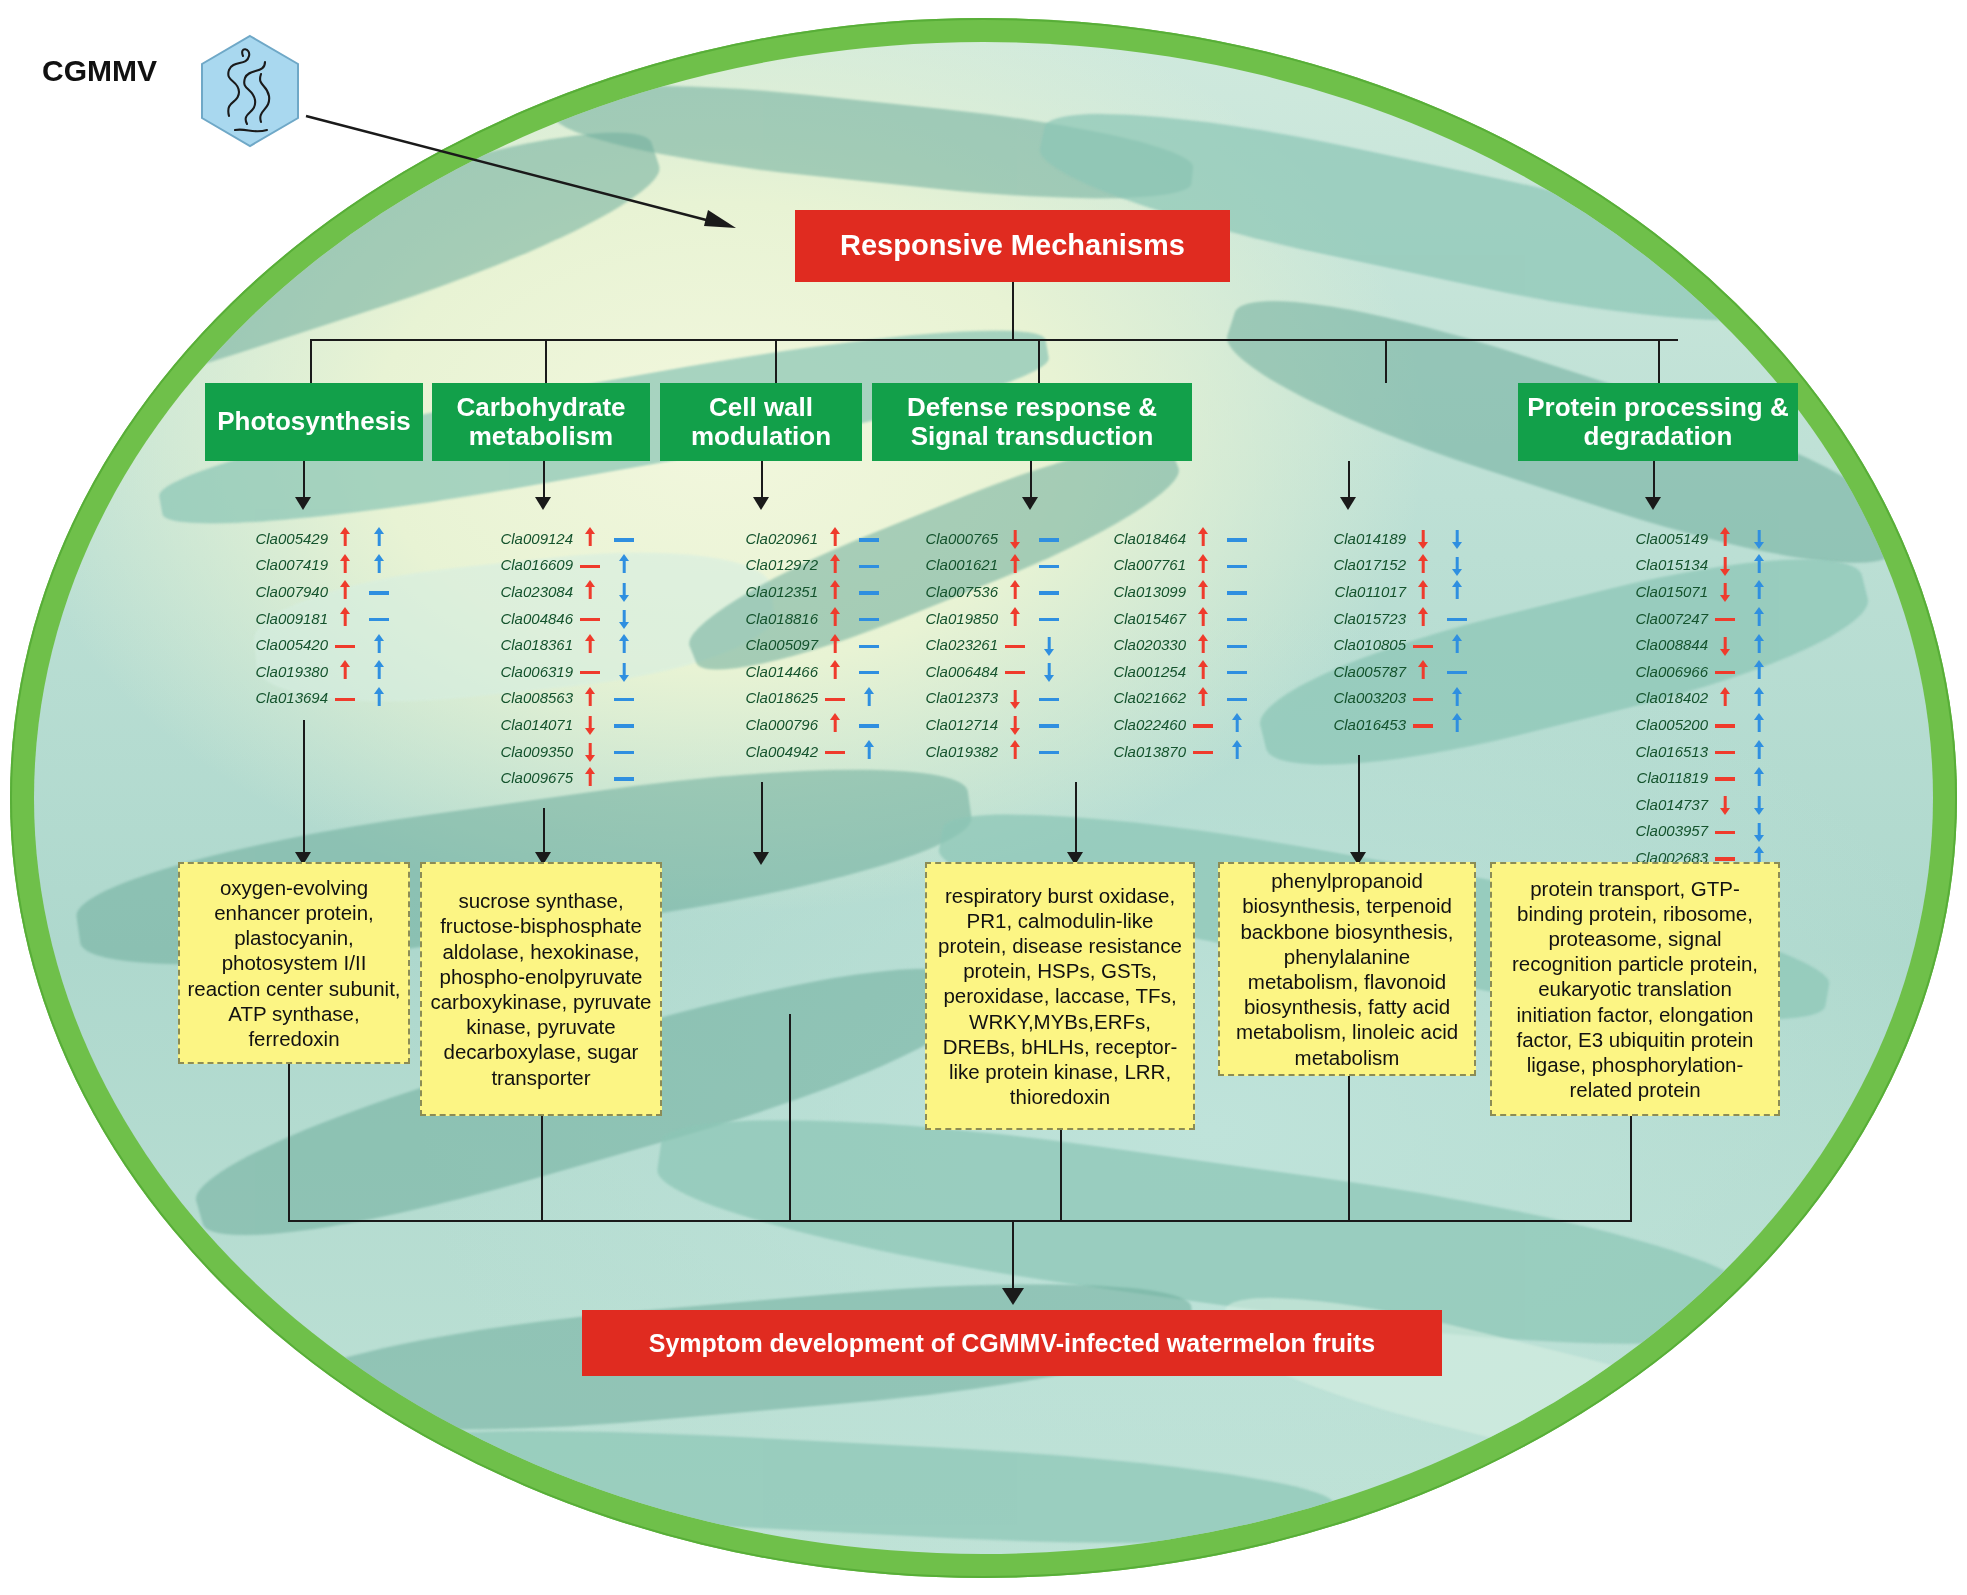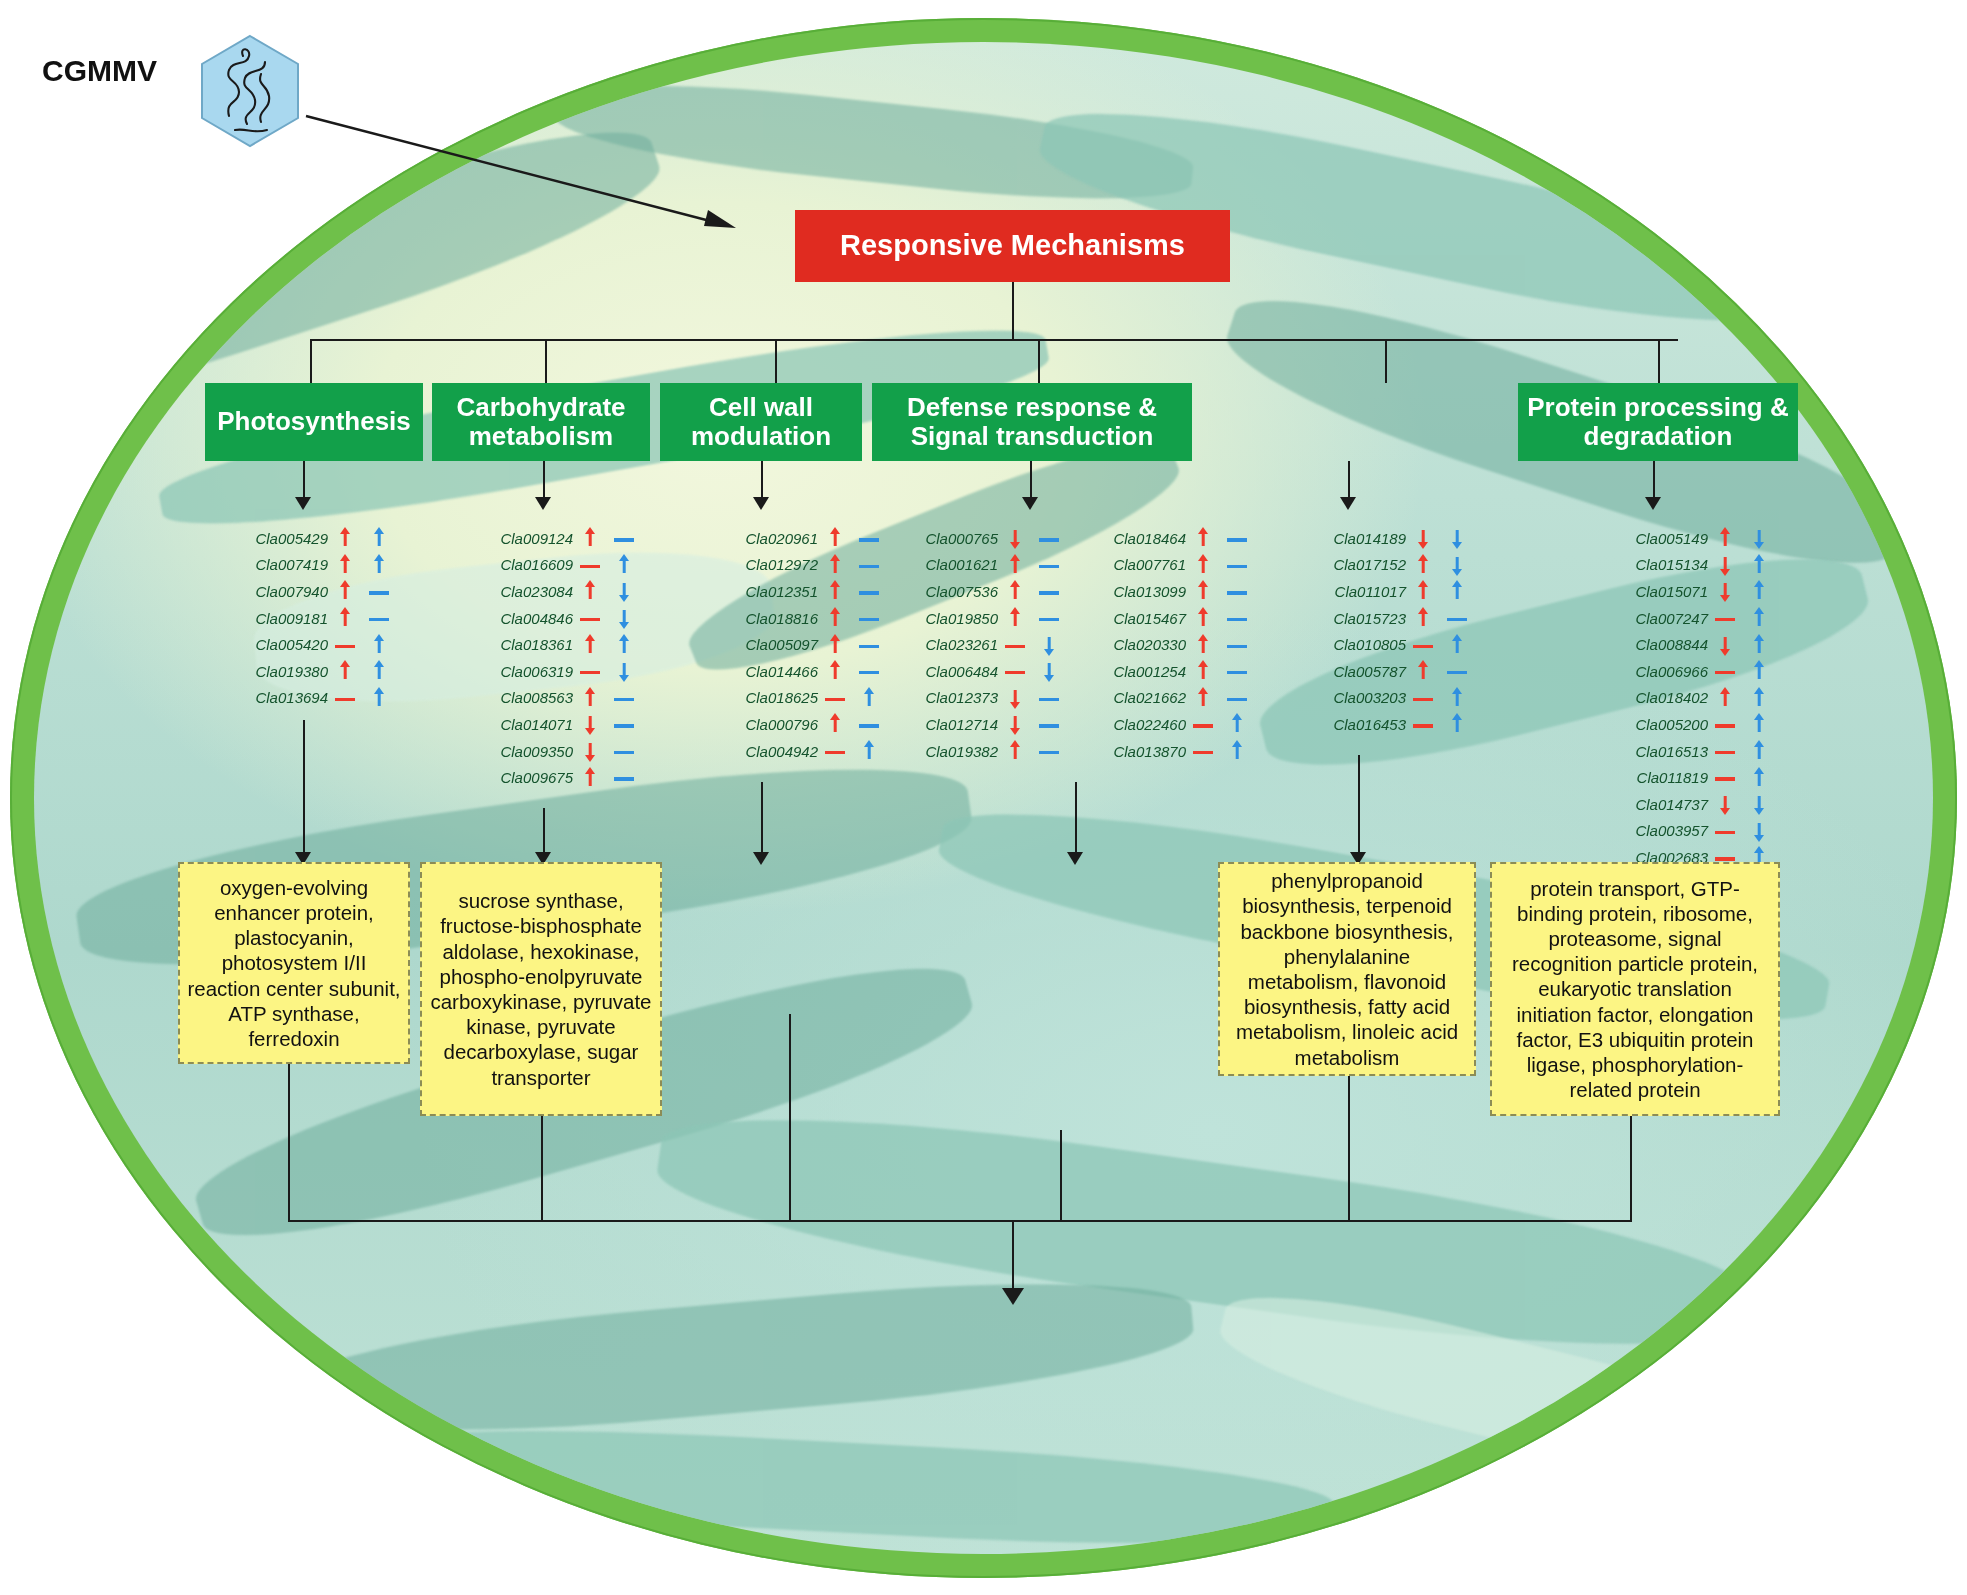--- a/index.html
+++ b/index.html
@@ -504,27 +504,29 @@
   <div class="ln v" style="left:761px;  top:782px;  height:73px;"></div>
   <div class="arrowhead" style="left:753px; top:852px;"></div>
   <div class="ln v" style="left:1075px; top:782px;  height:73px;"></div>
   <div class="arrowhead" style="left:1067px; top:852px;"></div>
   <div class="ln v" style="left:1358px; top:755px;  height:100px;"></div>
   <div class="arrowhead" style="left:1350px; top:852px;"></div>
   <div class="ln v" style="left:1653px; top:855px;  height:0px;"></div>
 
   <div class="yellow-box" style="left:178px;  top:862px; width:232px; height:202px;">oxygen-evolving enhancer protein, plastocyanin, photosystem I/II reaction center subunit, ATP synthase, ferredoxin</div>
   <div class="yellow-box" style="left:420px;  top:862px; width:242px; height:254px;">sucrose synthase, fructose-bisphosphate aldolase, hexokinase, phospho-enolpyruvate carboxykinase, pyruvate kinase, pyruvate decarboxylase, sugar transporter</div>
+  <div class="yellow-box" style="left:925px;  top:862px; width:270px; height:268px;">respiratory burst oxidase, PR1, calmodulin-like protein, disease resistance protein, HSPs, GSTs, peroxidase, laccase, TFs, WRKY,MYBs,ERFs, DREBs, bHLHs, receptor-like protein kinase, LRR, thioredoxin</div>
   <div class="yellow-box" style="left:1218px; top:862px; width:258px; height:214px;">phenylpropanoid biosynthesis, terpenoid backbone biosynthesis, phenylalanine metabolism, flavonoid biosynthesis, fatty acid metabolism, linoleic acid metabolism</div>
   <div class="yellow-box" style="left:1490px; top:862px; width:290px; height:254px;">protein transport, GTP-binding protein, ribosome, proteasome, signal recognition particle protein, eukaryotic translation initiation factor, elongation factor, E3 ubiquitin protein ligase, phosphorylation-related  protein</div>
 
   <div class="ln v" style="left:288px;  top:1064px; height:158px;"></div>
   <div class="ln v" style="left:541px;  top:1116px; height:106px;"></div>
   <div class="ln v" style="left:789px;  top:1014px; height:208px;"></div>
   <div class="ln v" style="left:1060px; top:1130px; height:92px;"></div>
   <div class="ln v" style="left:1348px; top:1076px; height:146px;"></div>
   <div class="ln v" style="left:1630px; top:1116px; height:106px;"></div>
   <div class="ln h" style="left:288px;  top:1220px; width:1344px;"></div>
   <div class="ln v" style="left:1012px; top:1220px; height:72px;"></div>
   <div class="arrowhead big" style="left:1002px; top:1288px;"></div>
 
+  <div class="red-box" style="left:582px; top:1310px; width:860px; height:66px; font-size:25px;">Symptom development of CGMMV-infected watermelon fruits</div>
 
 </div>
 
 </body></html>

